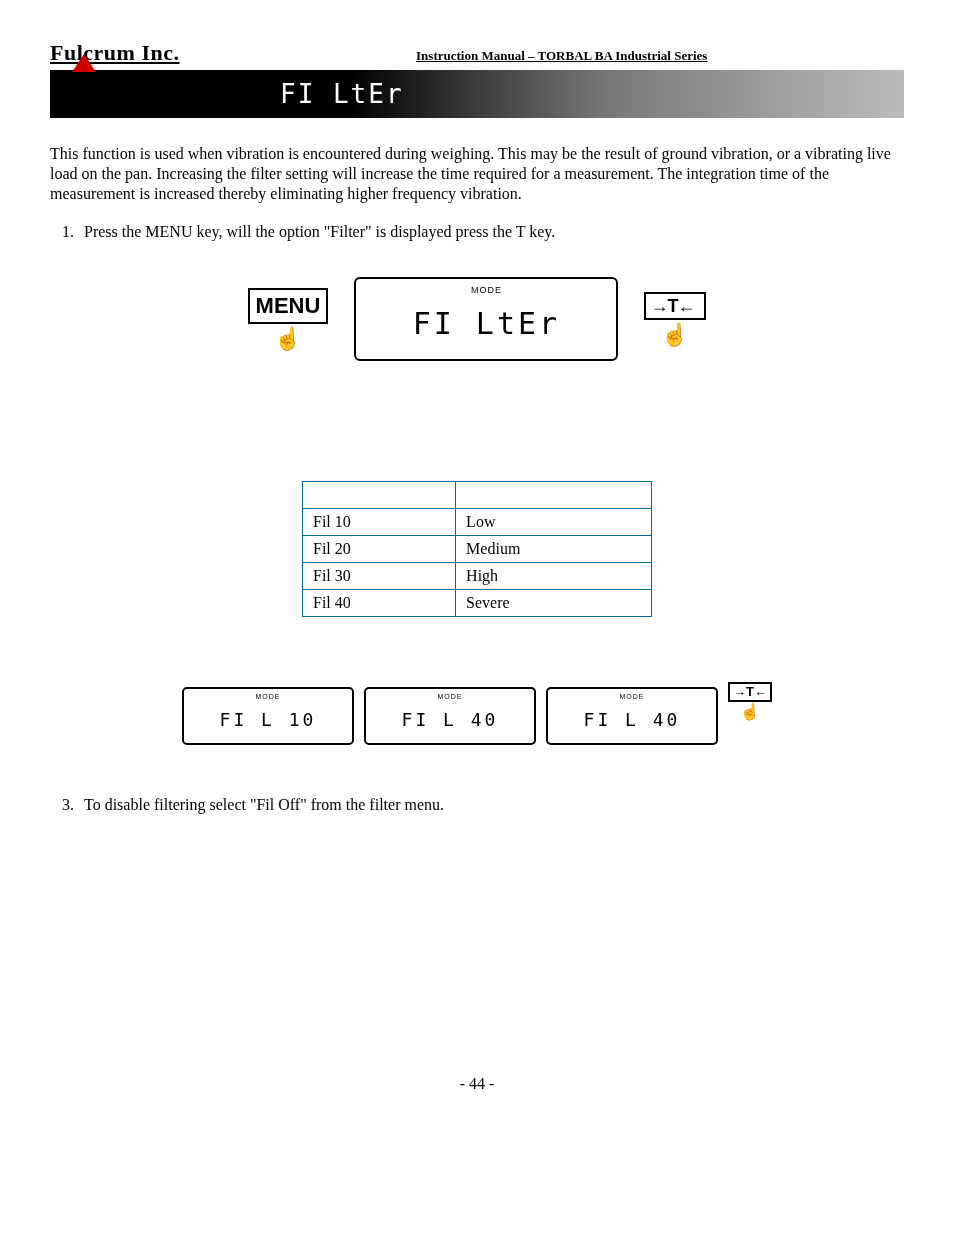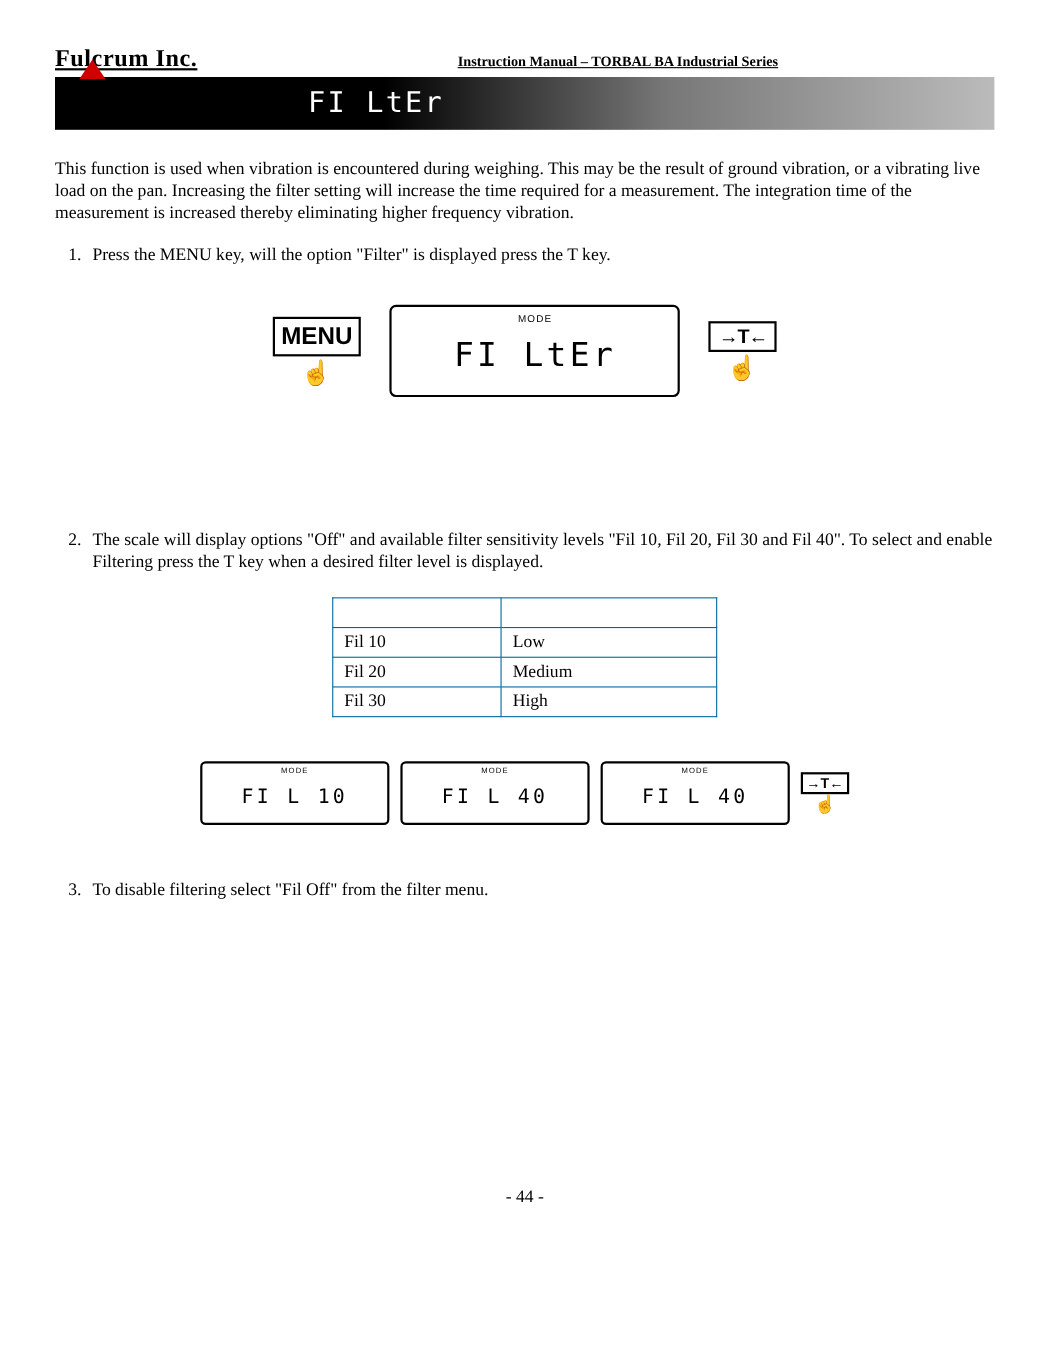--- a/index.html
+++ b/index.html
@@ -86,21 +86,20 @@
     align-items: center;
     gap: 26px;
     margin: 35px 0 120px 0;
   }
   .btn-box {
     border: 2px solid #000;
     padding: 2px 6px;
     font-family: Arial, sans-serif;
     font-weight: bold;
     font-size: 22px;
-    text-align: center;
     min-width: 50px;
     display:inline-block;
   }
   .btn-t {
     font-size: 18px;
     padding: 1px 4px;
     letter-spacing: -1px;
   }
   .press-col {
     display:flex;
@@ -159,20 +158,21 @@
   .lcd-sm {
     border: 2px solid #000;
     border-radius: 5px;
     width: 168px;
     height: 54px;
     display:flex;
     flex-direction:column;
     align-items:center;
     justify-content:center;
     position:relative;
+    margin-top:30px;
   }
   .lcd-sm .mode {
     font-family: Arial, sans-serif;
     font-size: 7px;
     letter-spacing: 1px;
     position:absolute;
     top:4px;
   }
   .lcd-sm .seg {
     font-family: monospace;
@@ -225,42 +225,43 @@
     <div class="lcd">
       <span class="mode">MODE</span>
       <span class="seg">FI LtEr</span>
     </div>
     <div class="press-col">
       <span class="btn-box btn-t">→T←</span>
       <span class="hand">☝</span>
     </div>
   </div>
 
-  <ol class="steps" start="2">
-    <li>The scale will display options "Off" and available filter sensitivity levels "Fil 10, Fil 20, Fil 30 and Fil 40".  To select and enable Filtering press the T key when a desired filter level is displayed.</li>
-  </ol>
 
   <table class="levels">
     <tbody>
         <tr class="blank">
           <td></td>
           <td></td>
         </tr>
     <tr>
       <td>Fil 10</td>
       <td>Low</td>
     </tr>
     <tr>
       <td>Fil 20</td>
       <td>Medium</td>
     </tr>
     <tr>
       <td>Fil 30</td>
       <td>High</td>
     </tr>
+    <tr>
+      <td>Fil 40</td>
+      <td>Severe</td>
+    </tr>
   </tbody>
     </table>
 
   <div class="fig2">
     <div class="lcd-sm">
       <span class="mode">MODE</span>
       <span class="seg">FI L  10</span>
     </div>
     <div class="lcd-sm">
       <span class="mode">MODE</span>

